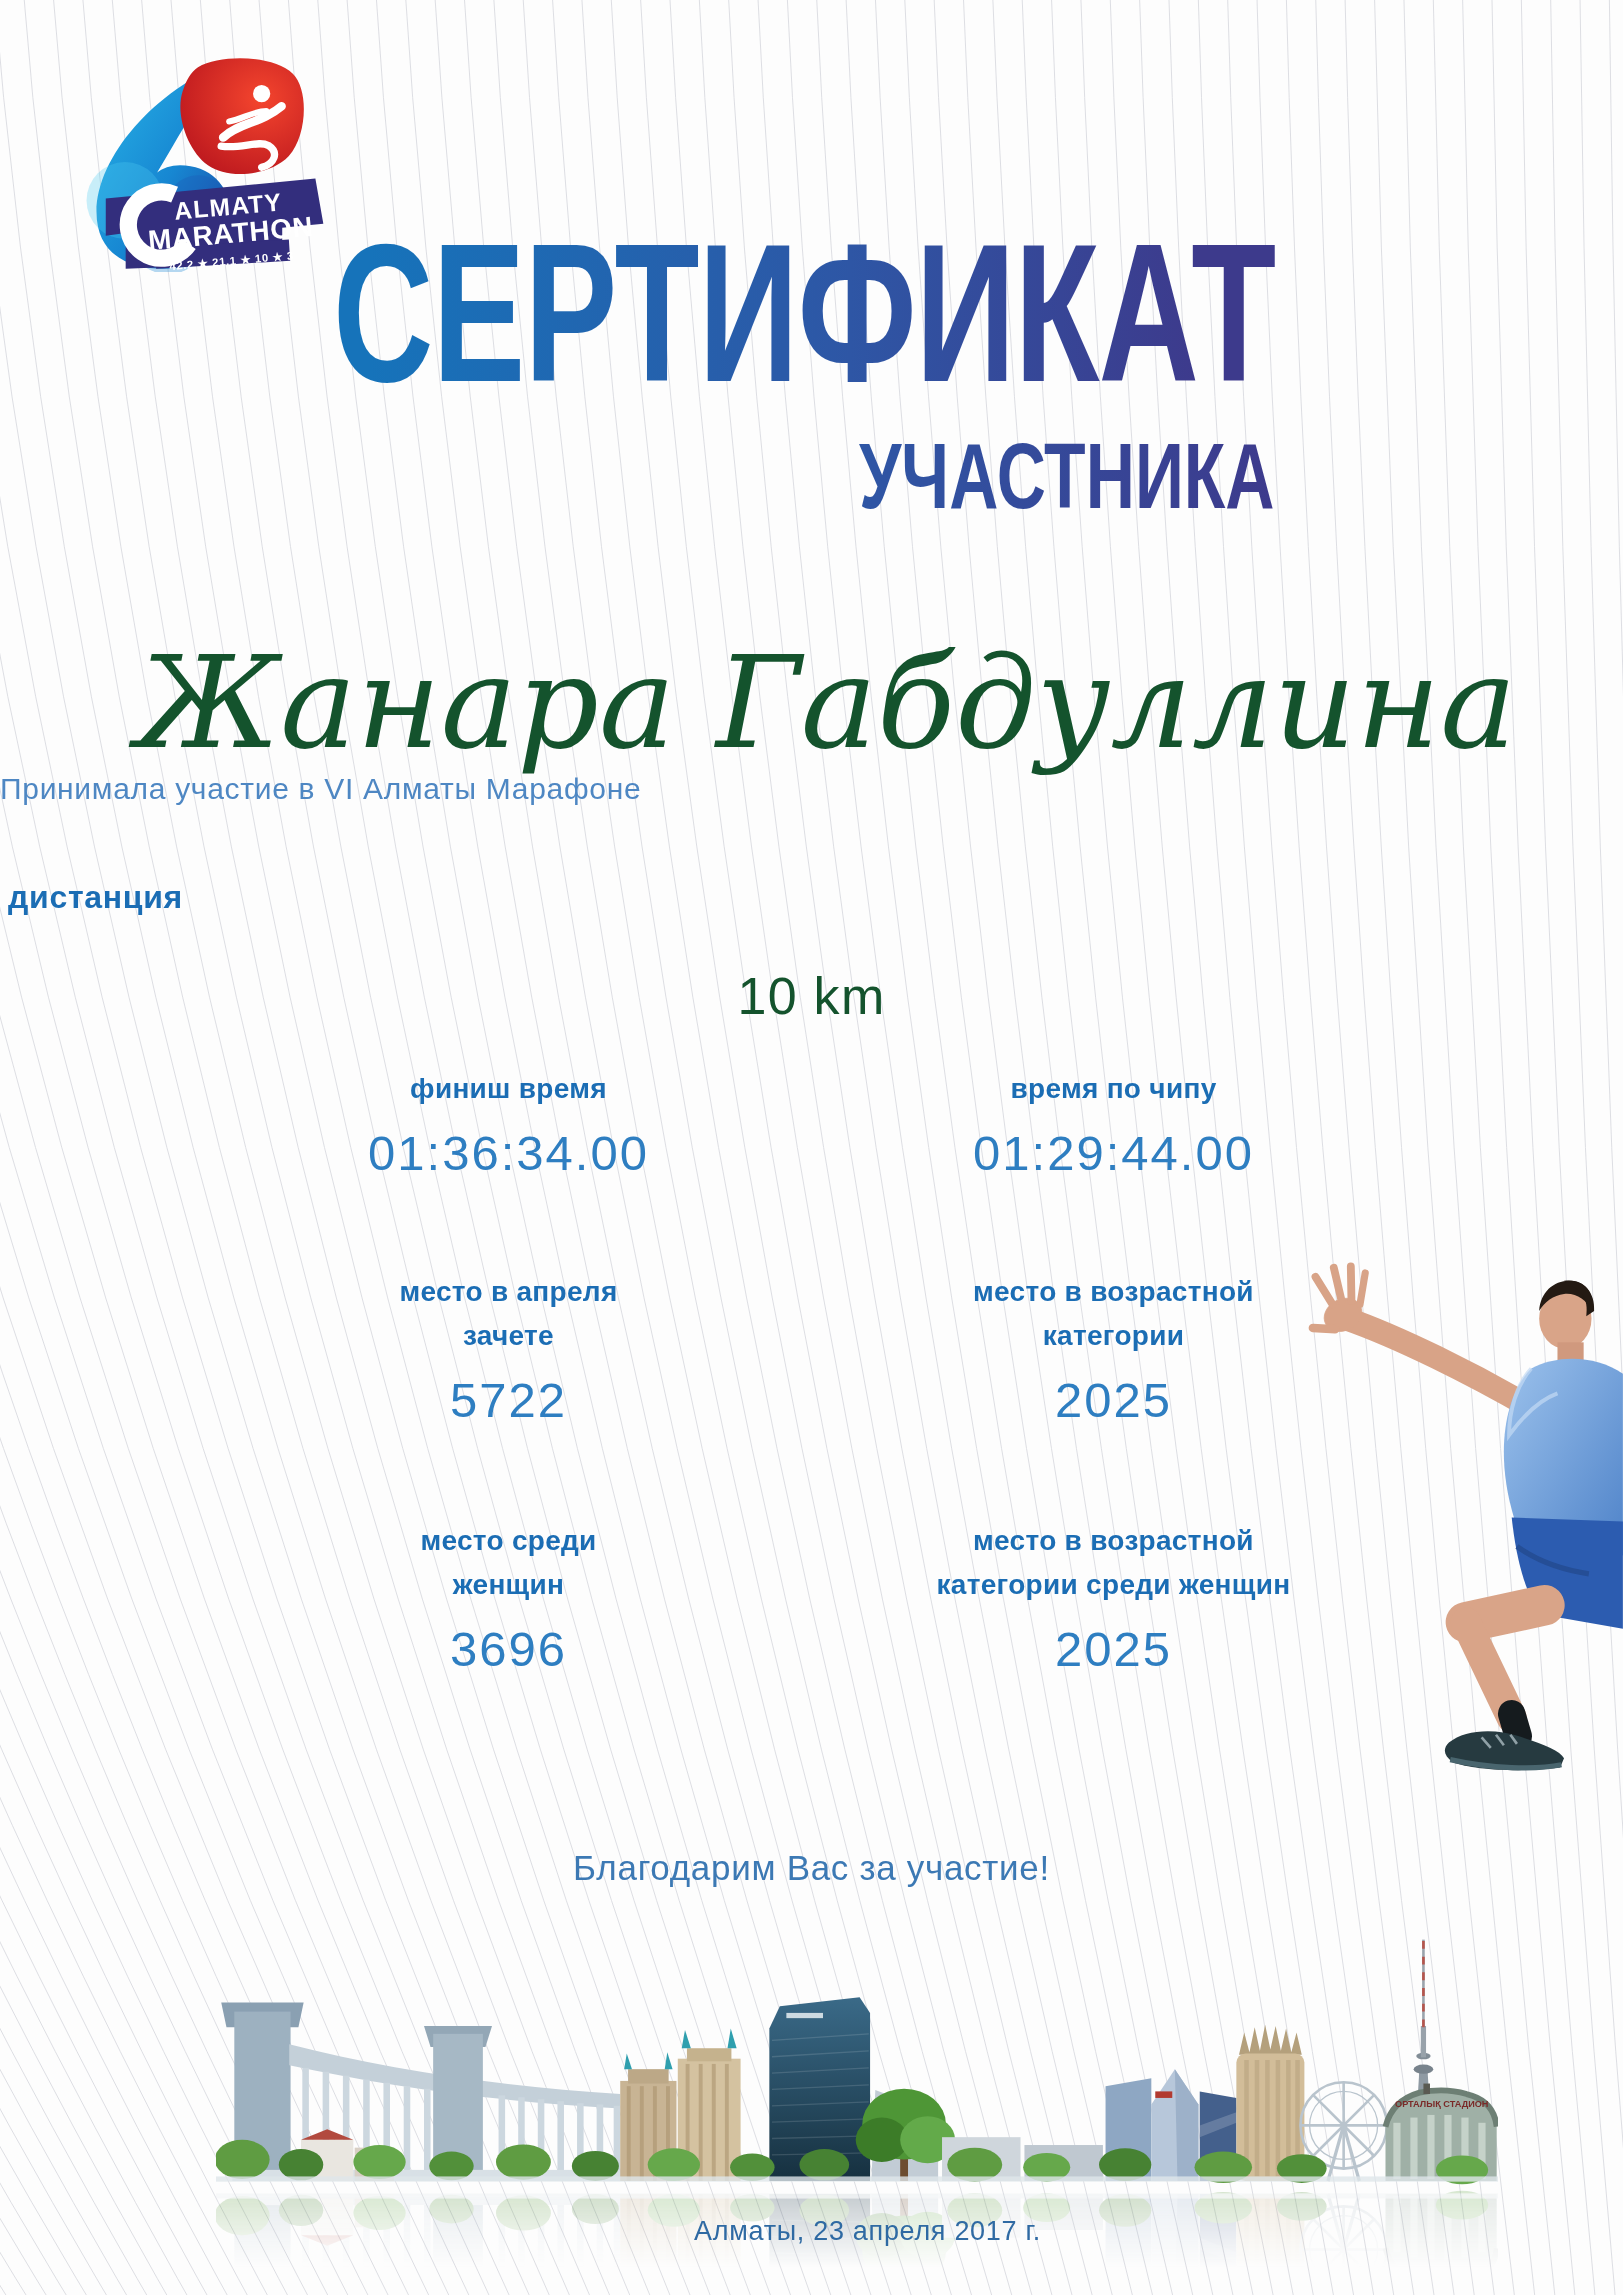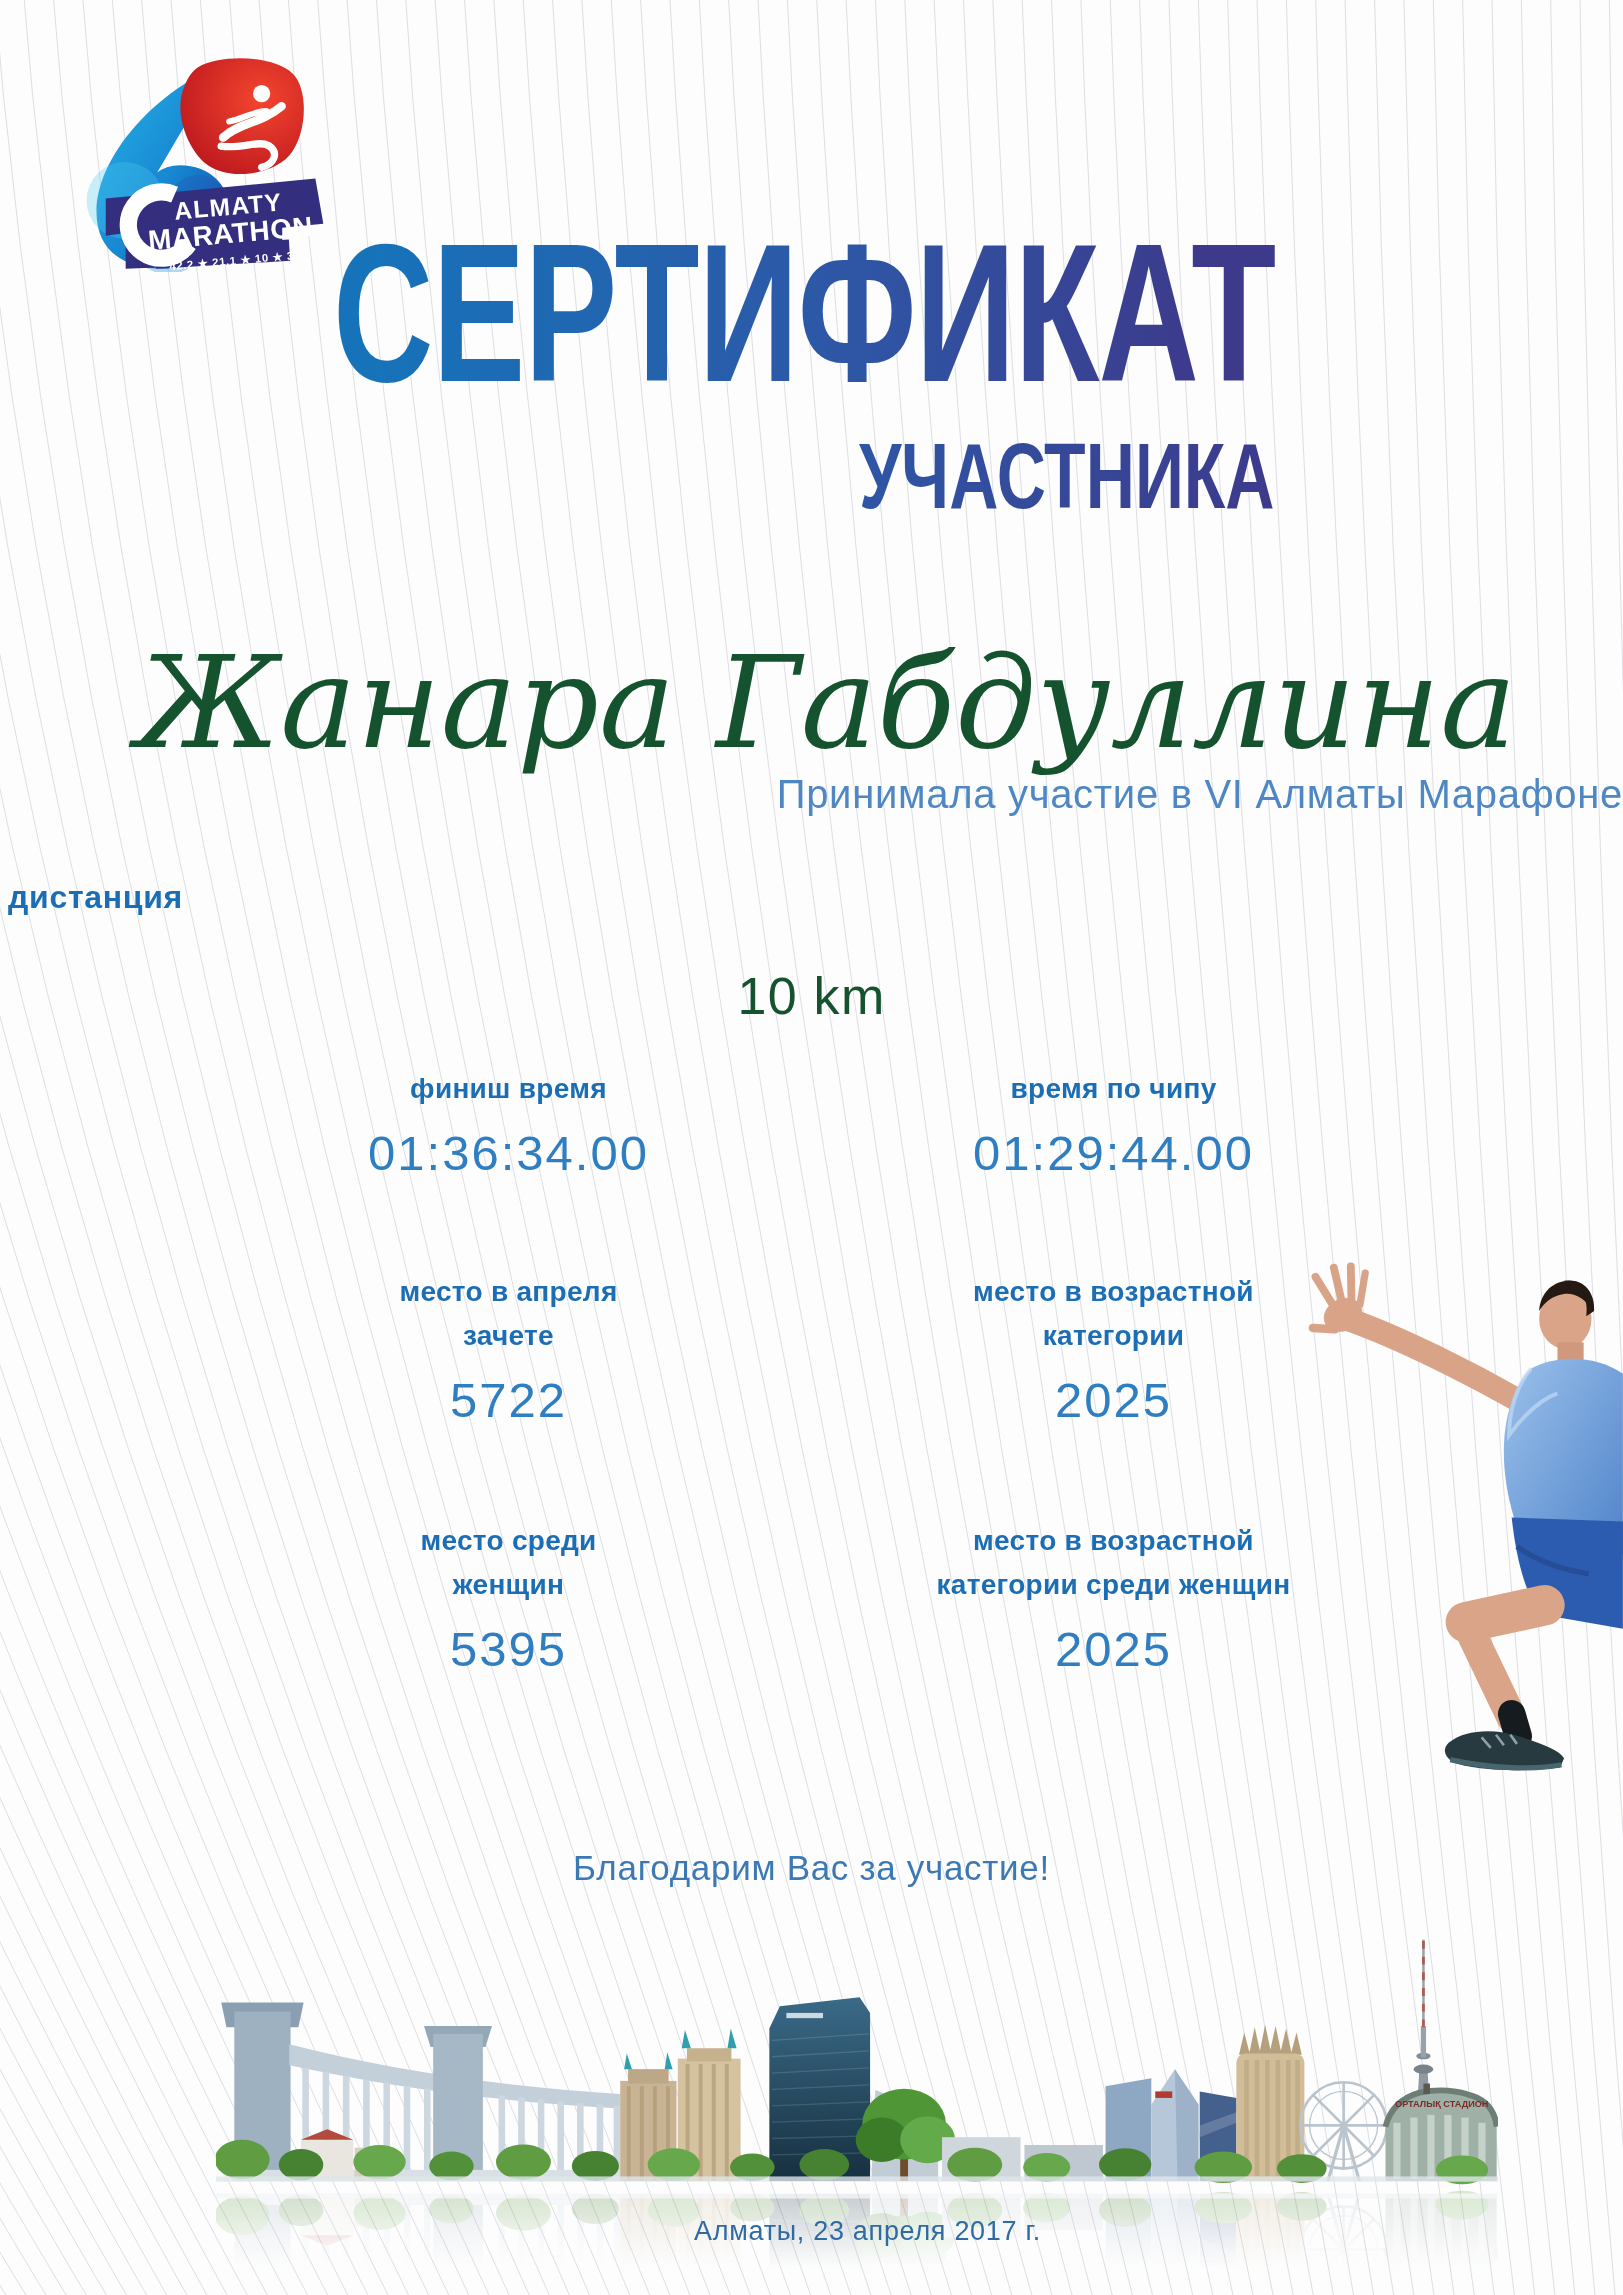--- a/index.html
+++ b/index.html
@@ -22,22 +22,22 @@
     background:linear-gradient(90deg,#2E56A5,#3D3A8C);
     -webkit-background-clip:text;background-clip:text;color:transparent;
     white-space:nowrap;
   }
   .participant-name{
     position:absolute;top:611px;left:0;width:100%;text-align:center;margin:15px;
     font-family:"DejaVu Serif",serif;font-style:italic;font-weight:400;
     font-size:128px;line-height:1.2;color:#14532d;white-space:nowrap;
   }
   .participation-desc{
-    position:absolute;top:772px;left:0;width:100%;text-align:right;
-    font-size:40px;color:#4E87C3;letter-spacing:0.7px;
+    position:absolute;top:772px;left:0;width:100%;text-align:left;
+    font-size:30px;color:#4E87C3;letter-spacing:0.7px;
   }
   .dist-label{
     position:absolute;top:879px;left:0;width:100%;text-align:left;
     font-size:32px;font-weight:bold;color:#1B6DB4;letter-spacing:0.7px;margin-left:8px;
   }
   .dist-value{
     position:absolute;top:926px;left:0;width:100%;text-align:center;
     font-size:52px;font-weight:300;color:#14532d;letter-spacing:1.3px;margin-top:40px;
   }
   .stat{position:absolute;width:641px;text-align:center;}
@@ -148,21 +148,21 @@
     <div class="stat-value">5722</div>
   </div>
   <div class="stat col-right row-2">
     <div class="stat-label">место в возрастной
 категории</div>
     <div class="stat-value">2025</div>
   </div>
   <div class="stat col-left row-3">
     <div class="stat-label">место среди
 женщин</div>
-    <div class="stat-value">5395</div>
+    <div class="stat-value">3696</div>
   </div>
   <div class="stat col-right row-3">
     <div class="stat-label">место в возрастной
 категории среди женщин</div>
     <div class="stat-value">2025</div>
   </div>
 
   <div class="thanks">Благодарим Вас за участие!</div>
 
   <div class="runner-wrap">

